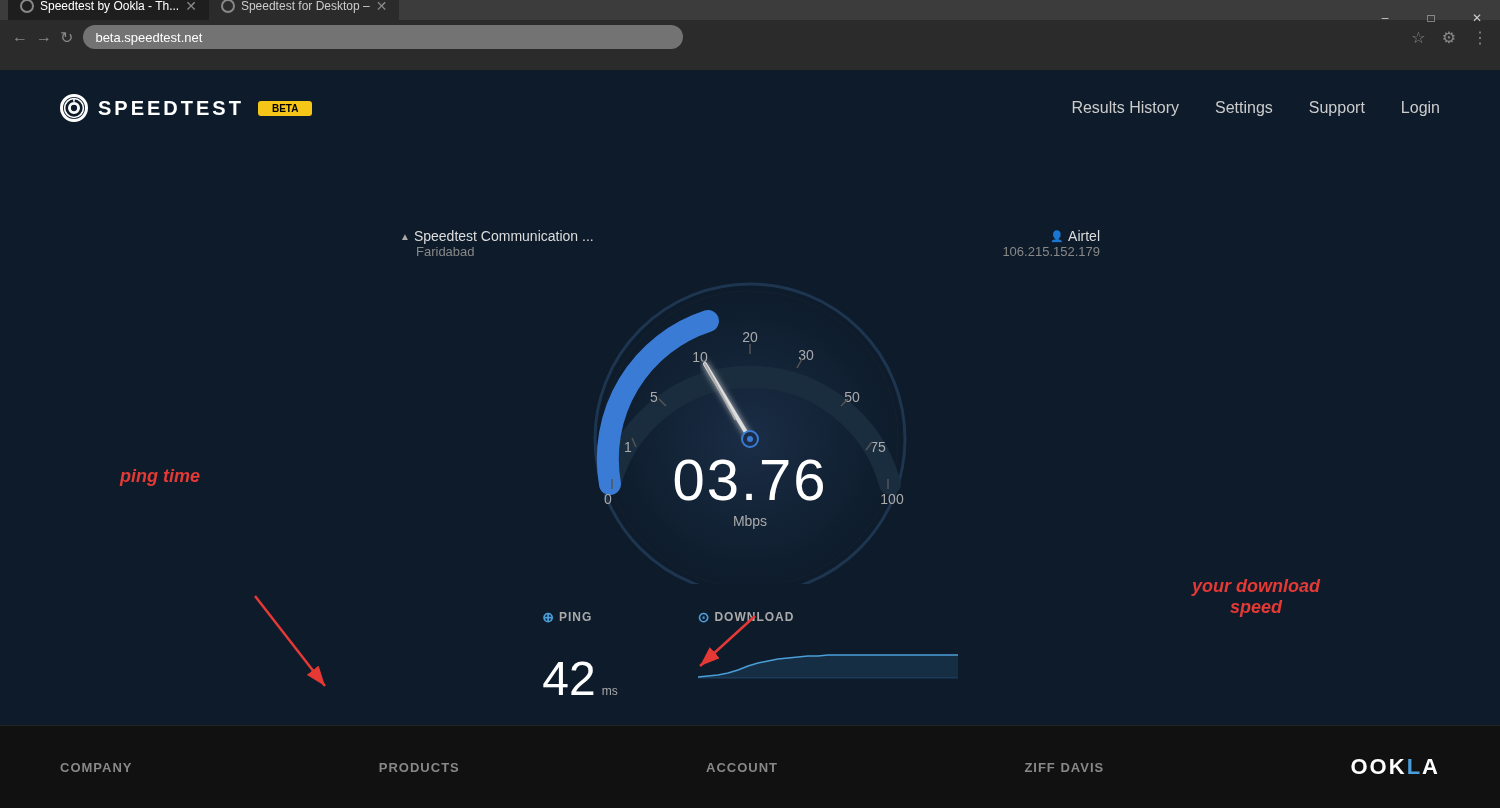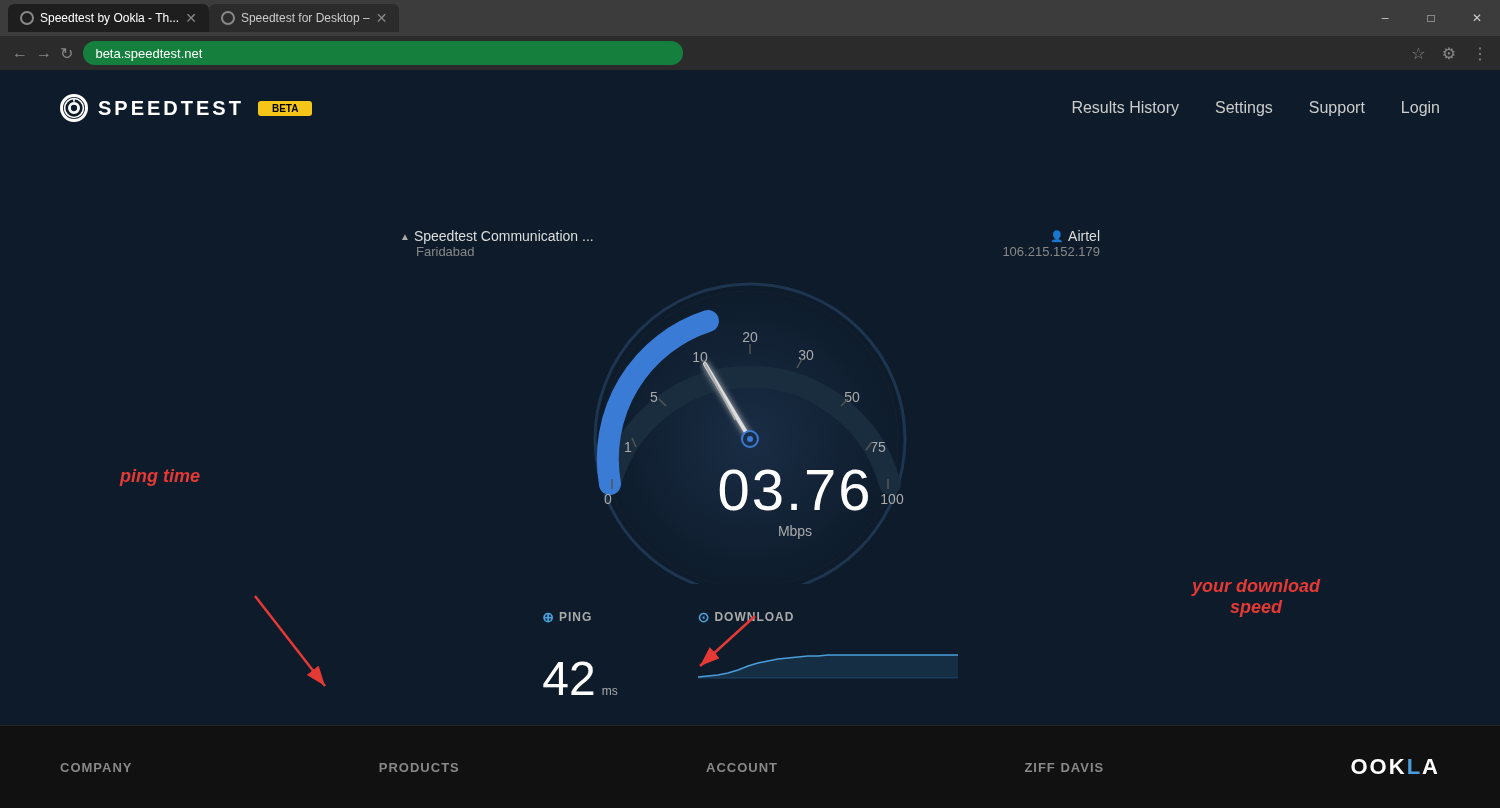--- a/index.html
+++ b/index.html
@@ -16,24 +16,24 @@
     .browser-chrome {
       width: 100%;
       height: 70px;
       background: #2b2b2b;
       display: flex;
       flex-direction: column;
       position: relative;
       z-index: 100;
     }
     .tab-bar {
-      height: 36px;
+      height: 20px;
       background: #3c3c3c;
       display: flex;
-      align-items: center;
+      align-items: flex-end;
       padding: 0 8px;
     }
     .tab {
       height: 28px;
       background: #2b2b2b;
       border-radius: 6px 6px 0 0;
       display: flex;
       align-items: center;
       padding: 0 12px;
       color: #ccc;
@@ -69,21 +69,21 @@
     .nav-buttons {
       display: flex;
       gap: 8px;
       color: #888;
       font-size: 16px;
     }
     .address-input {
       flex: 1;
       max-width: 600px;
       height: 24px;
-      background: #15803d;
+      background: #737373;
       border: none;
       border-radius: 12px;
       color: #fff;
       font-size: 13px;
       padding: 0 12px;
       outline: none;
     }
     .browser-controls {
       display: flex;
       gap: 16px;
@@ -234,25 +234,24 @@
       justify-content: center;
     }
     .speedometer-svg {
       width: 380px;
       height: 310px;
     }
 
     
     .speed-display {
       position: absolute;
-      bottom: 50px;
+      bottom: 60px;
       left: 50%;
       transform: translateX(-50%);
       text-align: center;
-      margin-left: 45px;
     }
     .speed-value {
       color: #fff;
       font-size: 58px;
       font-weight: 300;
       letter-spacing: 2px;
       line-height: 1;
     }
     .speed-unit {
       color: #aaa;

